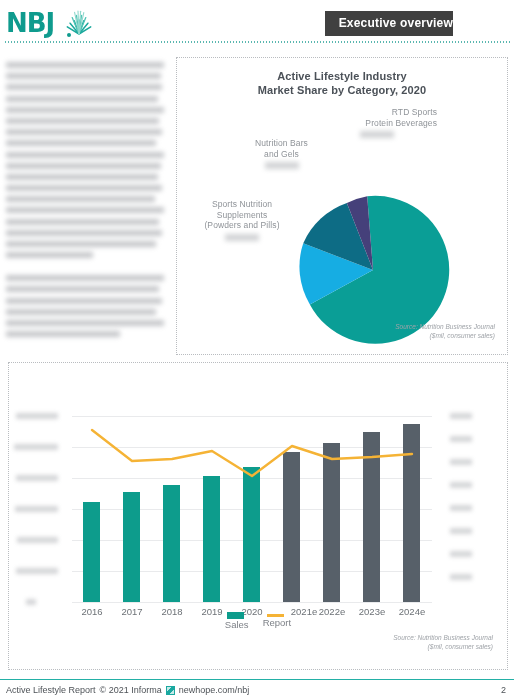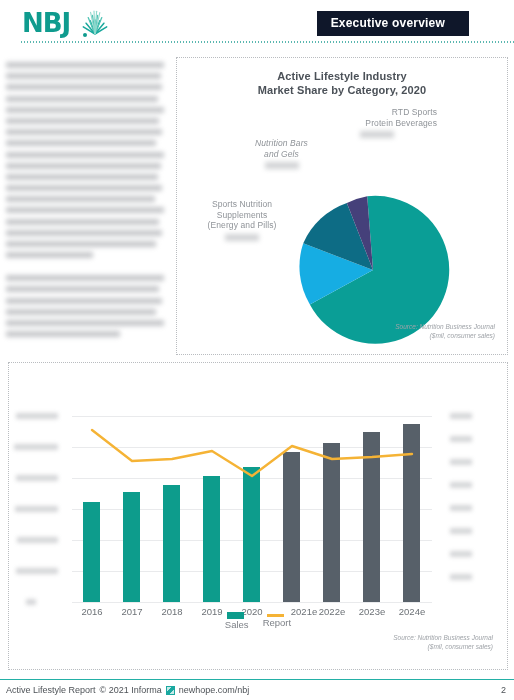--- a/index.html
+++ b/index.html
@@ -2,35 +2,35 @@
 <html><head>
 <meta charset="utf-8">
 <style>
   html,body{margin:0;padding:0;}
   body{
     width:514px;height:700px;background:#ffffff;
     font-family:"Liberation Sans",sans-serif;
     color:#53575c;overflow:hidden;position:relative;
   }
   
-  .header{position:absolute;left:16px;top:0;width:463px;height:46px;}
+  .header{position:absolute;left:0;top:0;width:463px;height:46px;}
   .logo{position:absolute;left:6px;top:6px;width:95px;height:34px;}
   .logo-text{
     position:absolute;left:0;top:4px;
     font-family:"DejaVu Sans",sans-serif;
     font-weight:bold;font-size:26px;letter-spacing:-1px;
     color:#0f9b8e;line-height:26px;
   }
   .logo-dot{position:absolute;left:61px;top:27px;width:4px;height:4px;border-radius:50%;background:#0f9b8e;}
   .sunburst{position:absolute;left:55px;top:0px;width:36px;height:30px;}
   .badge{
     position:absolute;right:10px;top:11px;
-    background:#0f172a;color:#ffffff;
+    background:#404040;color:#ffffff;
     font-weight:bold;font-size:12px;
-    padding:5px 24px 6px 14px;
+    padding:5px 0 6px 14px;
     letter-spacing:.2px;white-space:nowrap;
   }
   .dotrule{
     position:absolute;left:4px;top:41px;width:506px;height:2px;
     background-image:radial-gradient(#5bb7b0 42%,transparent 44%);
     background-size:3px 2px;background-repeat:repeat-x;
   }
   
   .bodycol{position:absolute;left:6px;top:62px;width:158px;}
   .blurpara{filter:blur(2.6px);opacity:.5;}
@@ -55,21 +55,21 @@
   }
   .card-pie .source{right:12px;bottom:14px;}
   .card-bar .source{right:14px;bottom:18px;}
   
   .pie-wrap{position:absolute;left:0;top:0;width:330px;height:296px;}
   .pielabel{
     position:absolute;font-size:8.5px;color:#8f9398;
     line-height:10.5px;letter-spacing:.1px;
   }
   .pl-rtd{left:140px;top:49px;width:120px;text-align:right;}
-  .pl-bars{left:52px;top:80px;width:105px;text-align:center;font-style:italic;}
+  .pl-bars{left:52px;top:80px;width:105px;text-align:center;}
   .pl-supp{left:5px;top:141px;width:120px;text-align:center;}
   .pl-hydr{left:215px;top:208px;width:120px;text-align:left;}
   .pctblur{
     filter:blur(2.4px);opacity:.45;
     height:7px;background:#9a9da2;border-radius:1px;
     margin:3px auto 0 auto;width:34px;
   }
   .pl-hydr .pctblur{margin-left:22px;}
   
   .plot{position:absolute;left:63px;top:53px;width:360px;height:186px;}
@@ -197,21 +197,21 @@
 
     <div class="pielabel pl-bars">
       <div>Nutrition Bars</div>
       <div>and Gels</div>
       <div class="pctblur"></div>
     </div>
 
     <div class="pielabel pl-supp">
       <div>Sports Nutrition</div>
       <div>Supplements</div>
-      <div>(Energy and Pills)</div>
+      <div>(Powders and Pills)</div>
       <div class="pctblur"></div>
     </div>
 
   </div>
 
   <div class="source">
     <div>Source: Nutrition Business Journal</div>
     <div>($mil, consumer sales)</div>
   </div>
 </div>

